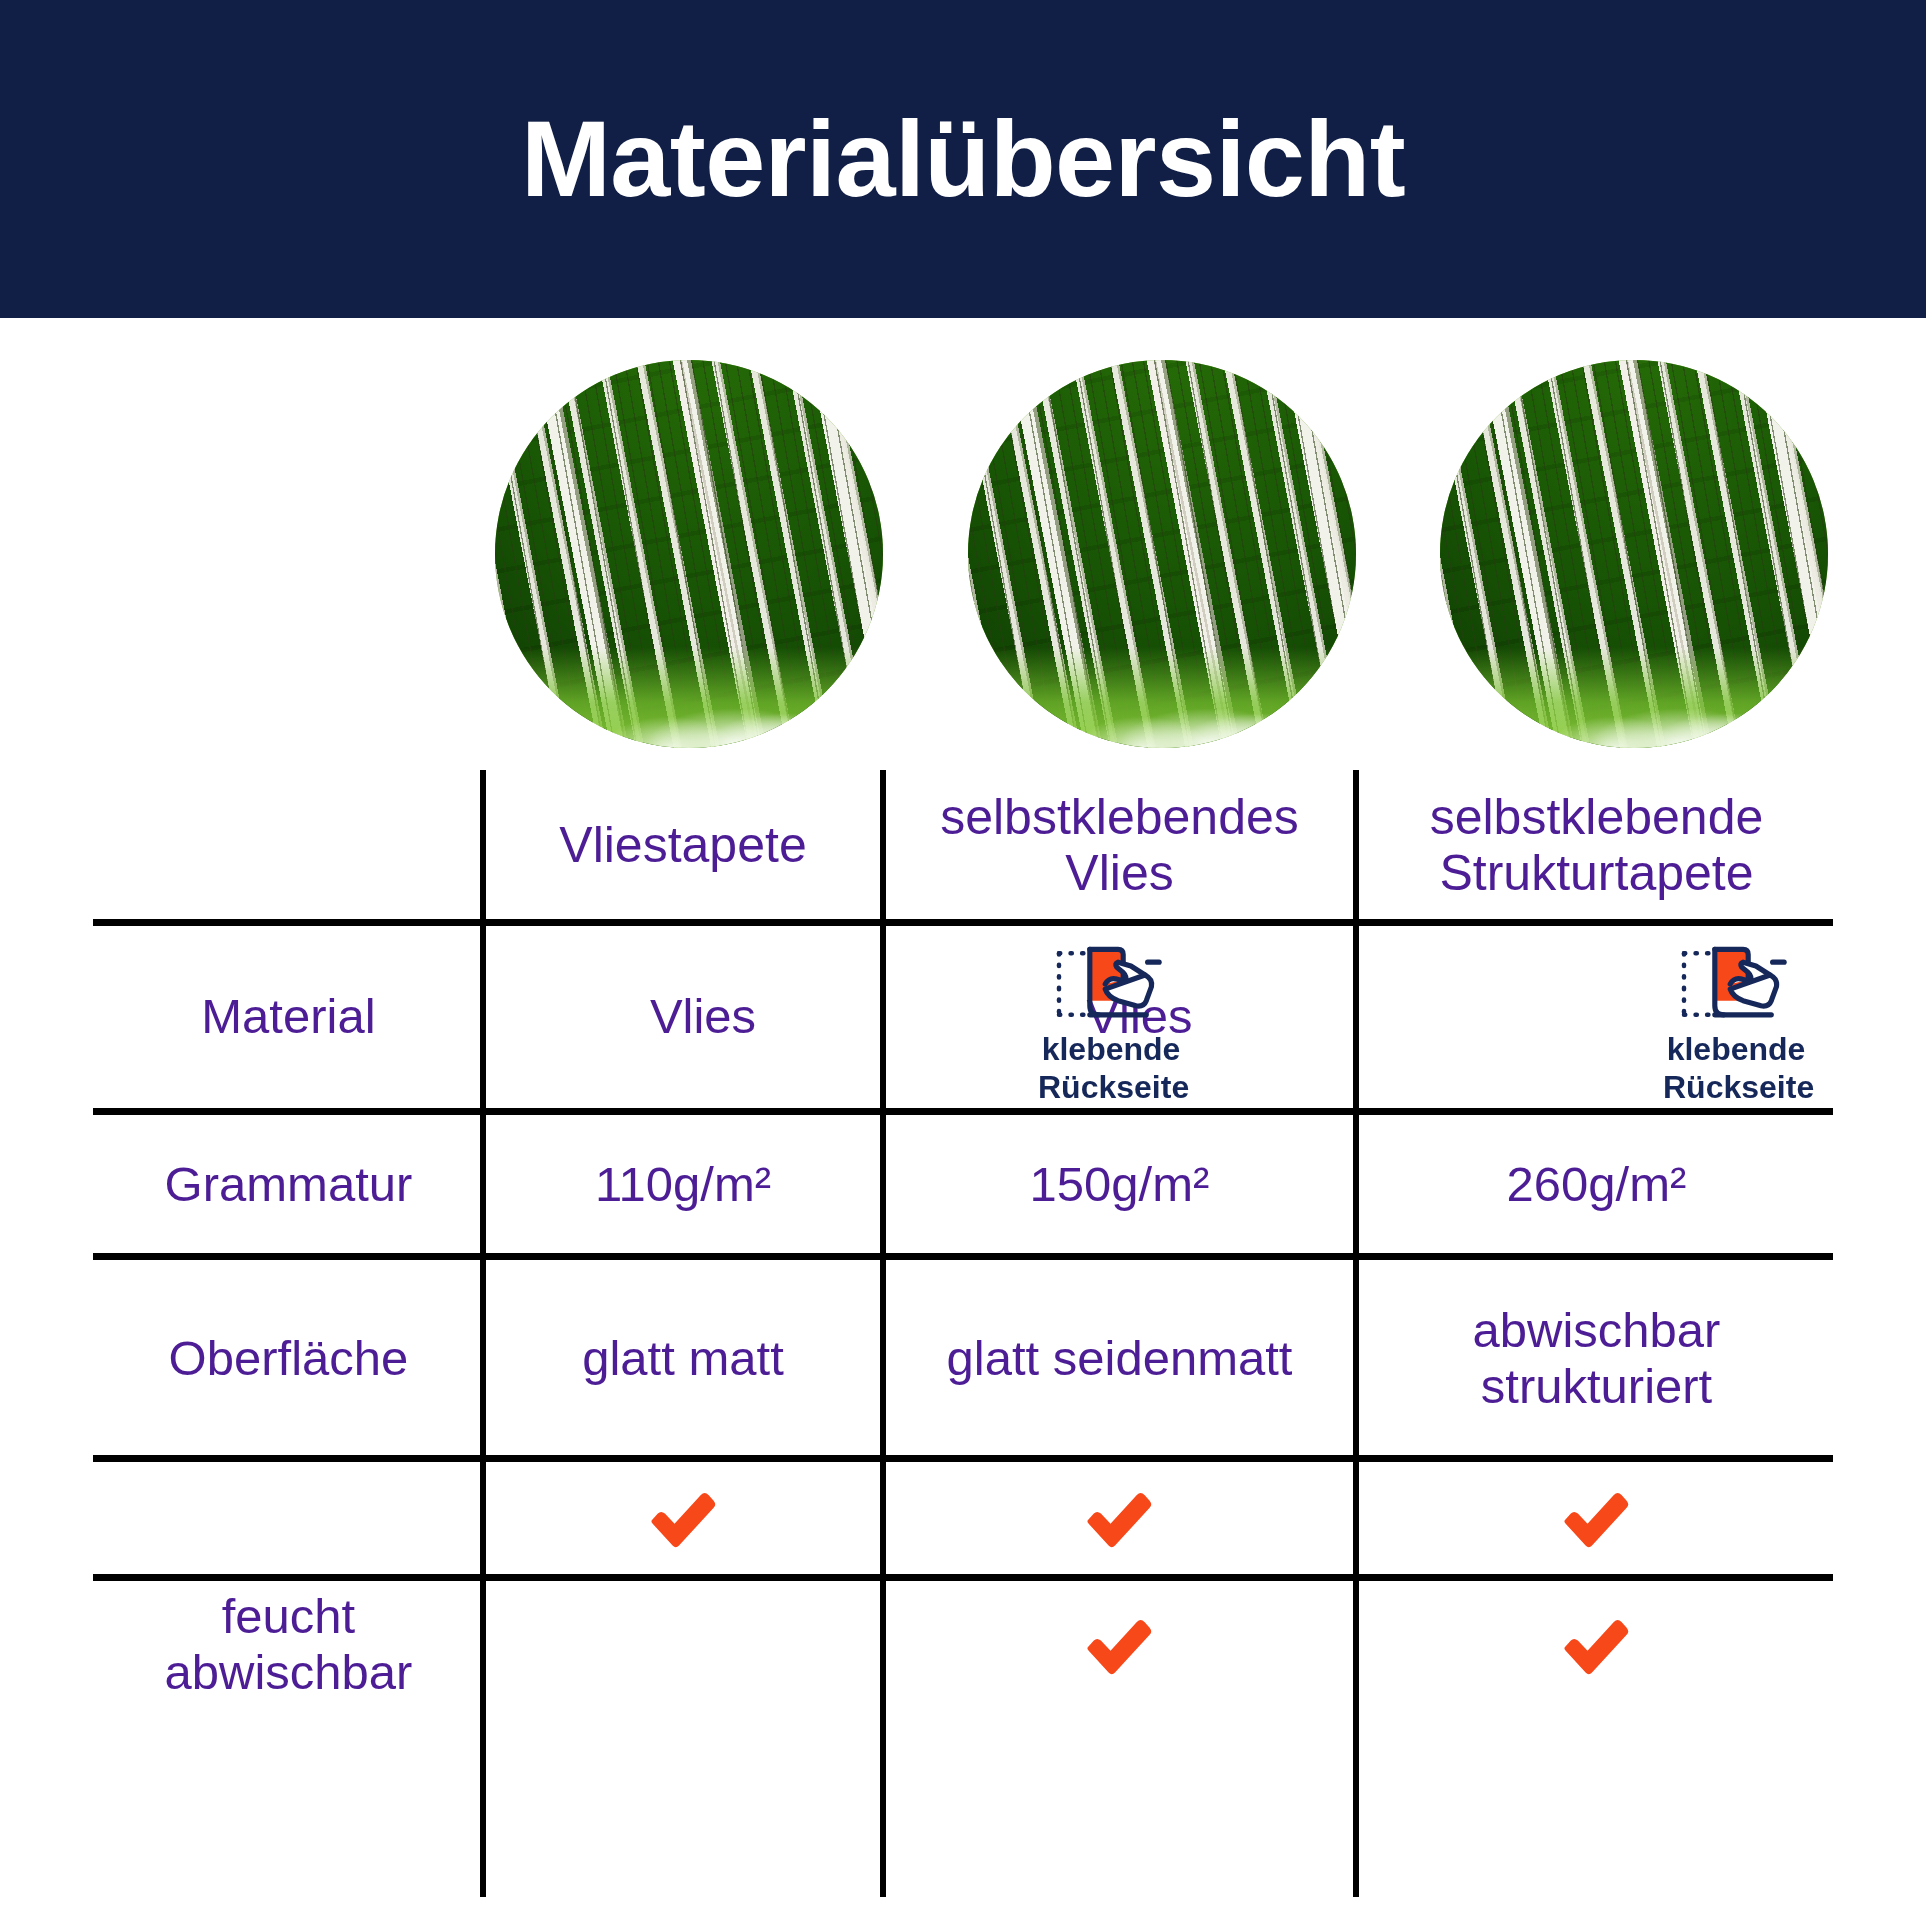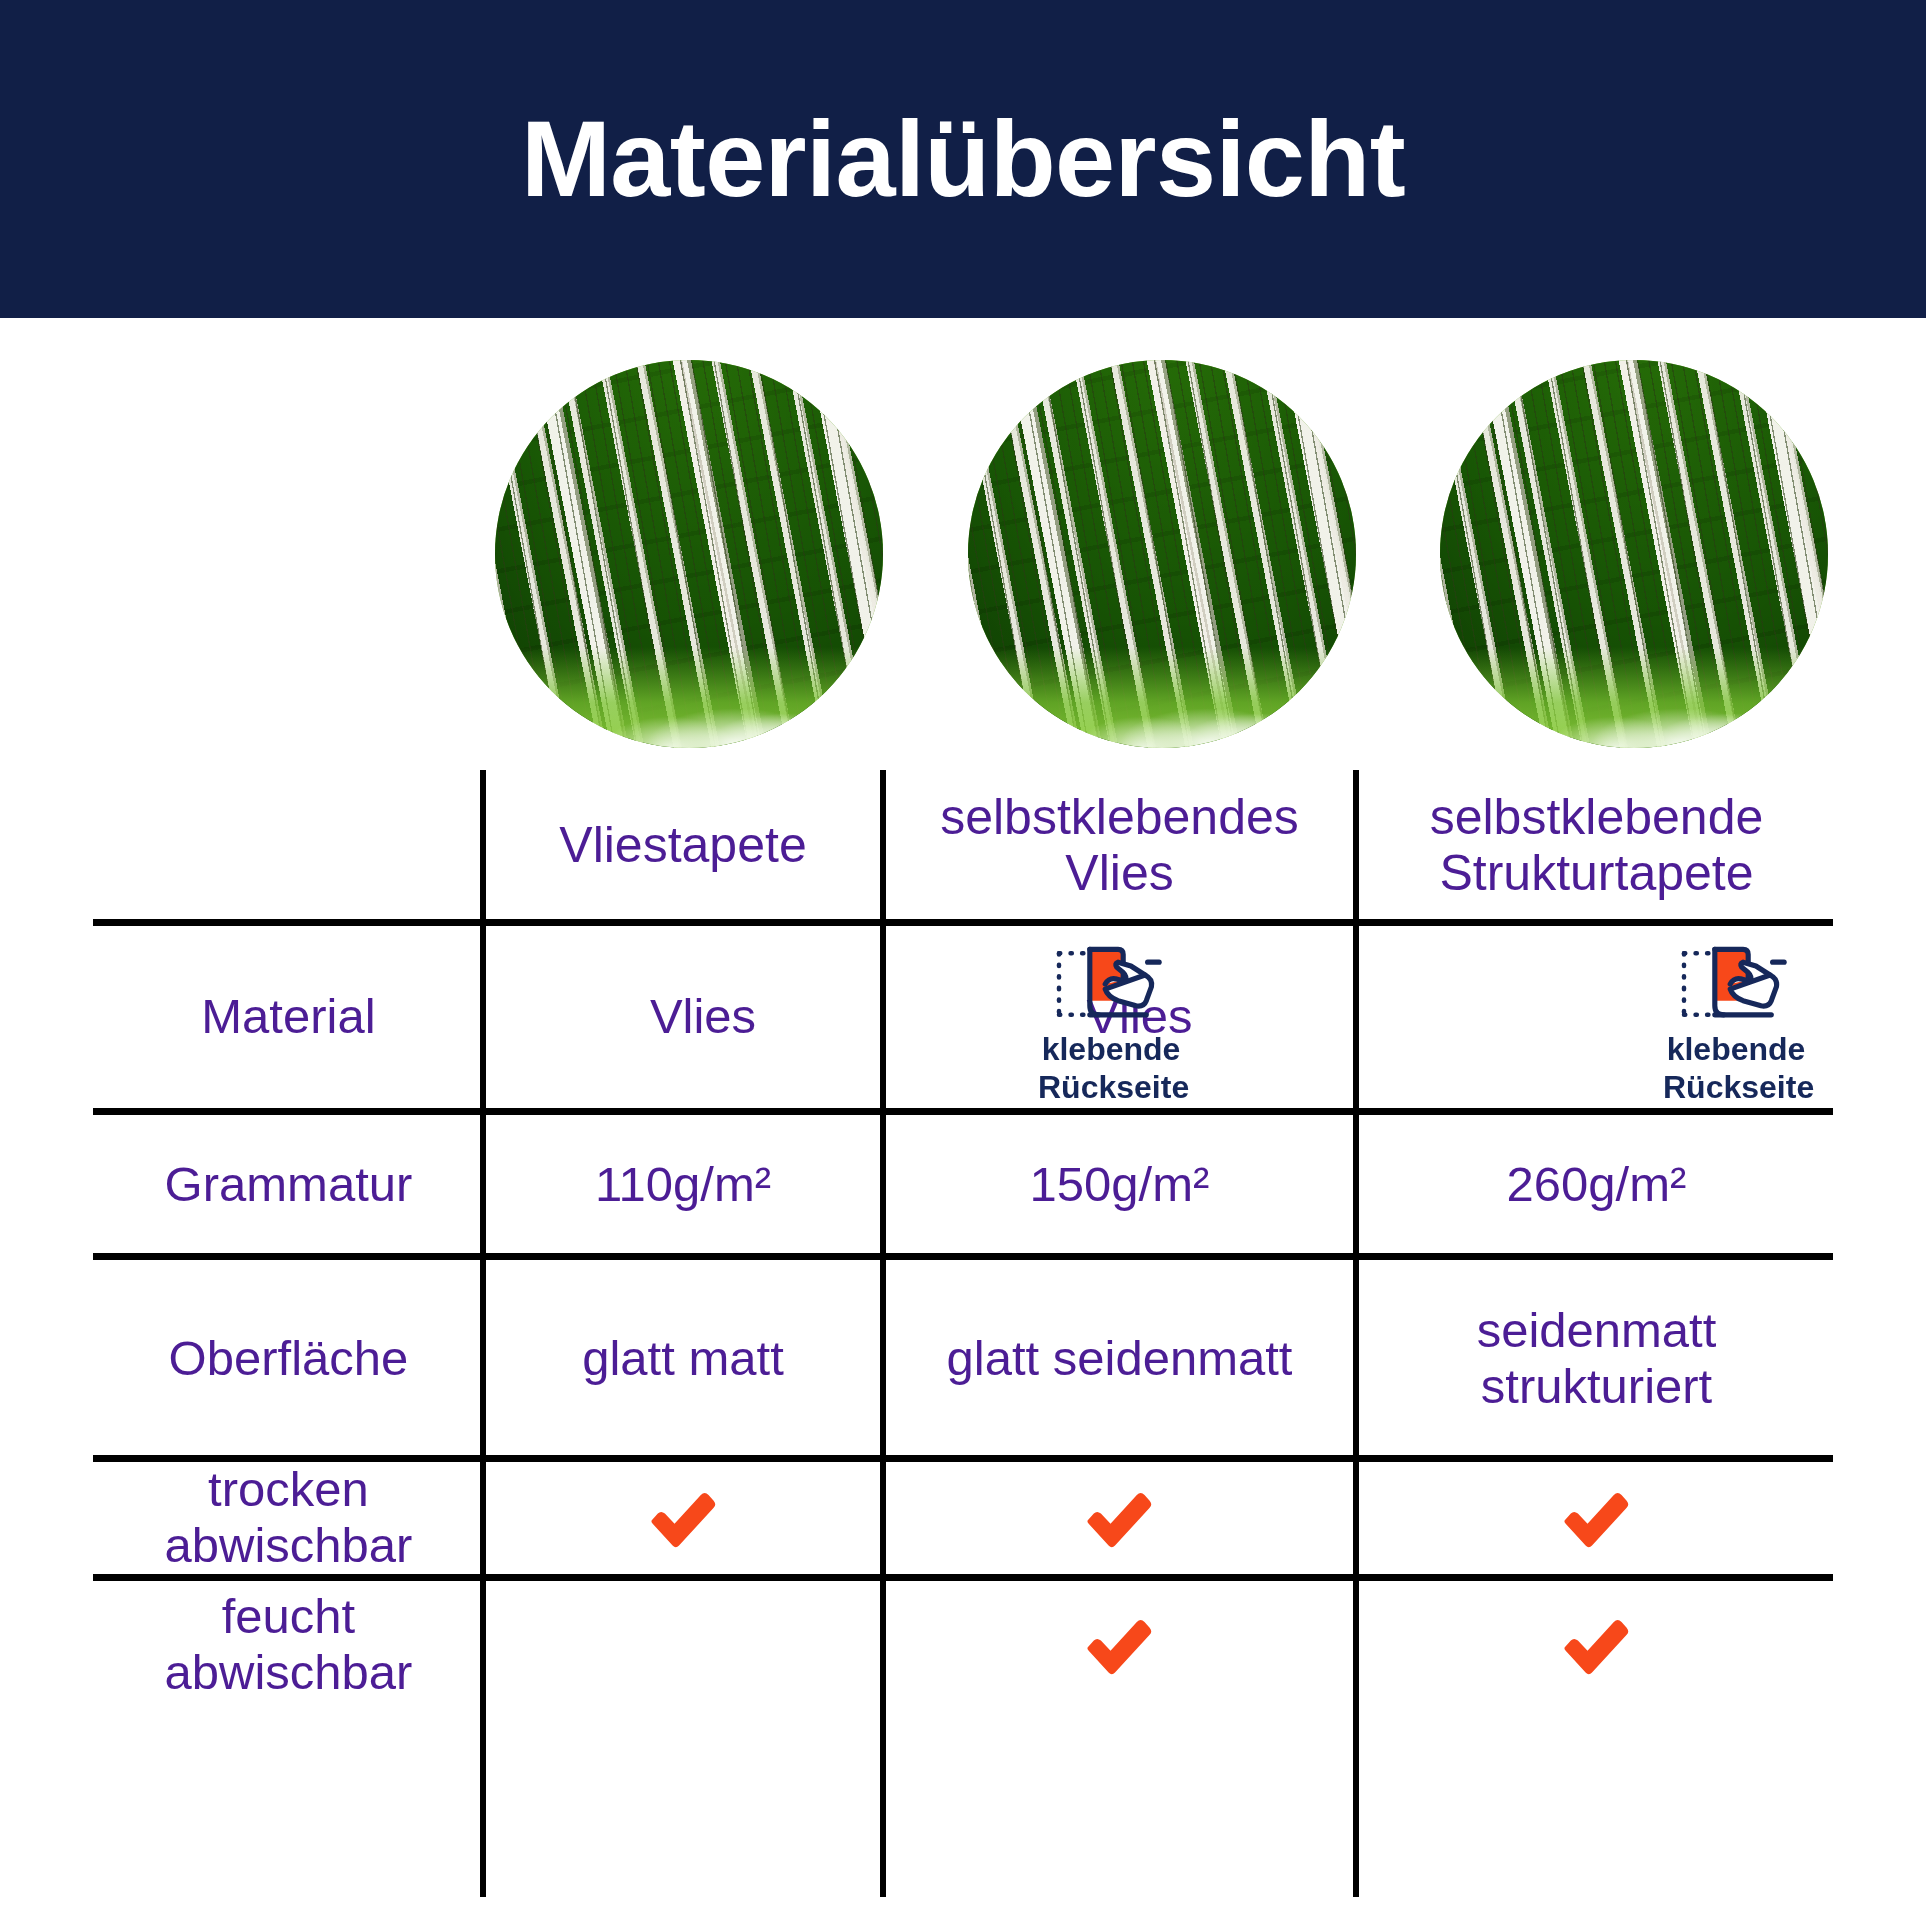--- a/index.html
+++ b/index.html
@@ -266,25 +266,22 @@
     </div>
     <div class="cell c1 r2">110g/m²</div>
     <div class="cell c2 r2">150g/m²</div>
     <div class="cell c3 r2">260g/m²</div>
 
     <div class="cell c0 r3 label">
       <span class="label-text">Oberfläche</span>
     </div>
     <div class="cell c1 r3">glatt matt</div>
     <div class="cell c2 r3">glatt seidenmatt</div>
-    <div class="cell c3 r3">seidenmatt strukturiert</div>
-
-    <div class="cell c0 r4 label">
-      <span class="label-text">trocken abwischbar</span>
-    </div>
+    <div class="cell c3 r3">abwischbar strukturiert</div>
+
     <div class="cell c1 r4">
       <svg class="check" viewBox="0 0 120 96">
         <path d="M12 50 L20 41 Q25 36 31 41 L46 57 L87 12 Q93 6 99 12 L107 21 Q112 27 107 32 L53 91 Q48 96 43 91 L12 57 Q8 53 12 50 Z" fill="#f7481a"></path>
       </svg>
     </div>
     <div class="cell c2 r4">
       <svg class="check" viewBox="0 0 120 96">
         <path d="M12 50 L20 41 Q25 36 31 41 L46 57 L87 12 Q93 6 99 12 L107 21 Q112 27 107 32 L53 91 Q48 96 43 91 L12 57 Q8 53 12 50 Z" fill="#f7481a"></path>
       </svg>
     </div>

